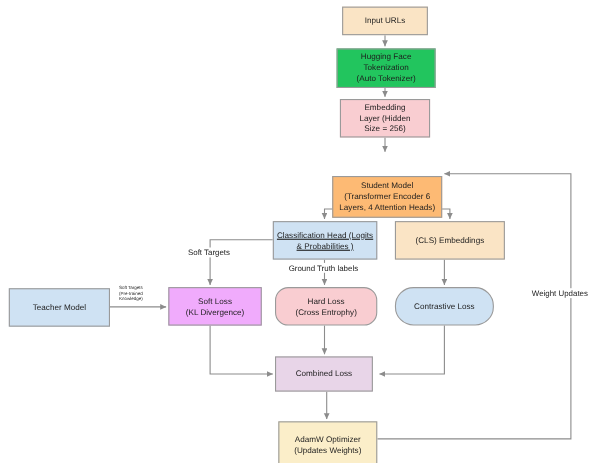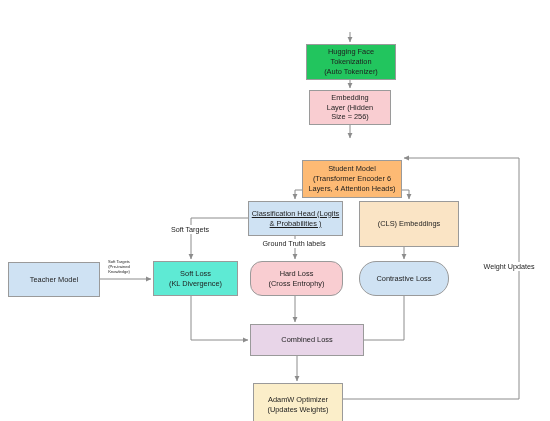--- a/index.html
+++ b/index.html
@@ -91,20 +91,23 @@
 
     <path class="wire" d="M295,296 L295,322" marker-end="url(#ah)"></path>
 
     <path class="wire" d="M404,296 L404,340 L345,340" marker-end="url(#ah)"></path>
 
     <path class="wire" d="M297,356 L297,381" marker-end="url(#ah)"></path>
 
     <path class="wire" d="M343,399 L519,399 L519,158 L404,158" marker-end="url(#ah)"></path>
   </svg>
 
+  <div class="node" style="left:311px; top:6px; width:78px; height:26px; background:#fae4c5;">
+    <span>Input URLs</span>
+  </div>
 
   <div class="node" style="left:306px; top:44px; width:90px; height:36px; background:#22c55e;">
     <span>Hugging Face
 Tokenization
 (Auto Tokenizer)</span>
   </div>
 
   <div class="node" style="left:309px; top:90px; width:82px; height:35px; background:#f9cdd1;">
     <span>Embedding
 Layer (Hidden
@@ -115,43 +118,43 @@
     <span>Student Model
 (Transformer Encoder 6
 Layers, 4 Attention Heads)</span>
   </div>
 
   <div class="node" style="left:248px; top:201px; width:95px; height:35px; background:#cfe2f3;text-decoration:underline;">
     <span>Classification Head (Logits
 &amp; Probabilities )</span>
   </div>
 
-  <div class="node" style="left:359px; top:201px; width:100px; height:46px; background:#fae4c5;">
+  <div class="node" style="left:359px; top:201px; width:100px; height:35px; background:#fae4c5;">
     <span>(CLS) Embeddings</span>
   </div>
 
   <div class="node" style="left:8px; top:262px; width:92px; height:35px; background:#cfe2f3;">
     <span>Teacher Model</span>
   </div>
 
-  <div class="node" style="left:153px; top:261px; width:85px; height:35px; background:#5eead4;align-items:center;">
+  <div class="node" style="left:153px; top:261px; width:85px; height:35px; background:#f0abfc;align-items:center;">
     <span>Soft Loss
 (KL Divergence)</span>
   </div>
 
   <div class="node" style="left:250px; top:261px; width:93px; height:35px; background:#f9cdd1;border-radius:12px;">
     <span>Hard Loss
 (Cross Entrophy)</span>
   </div>
 
   <div class="node" style="left:359px; top:261px; width:90px; height:35px; background:#cfe2f3;border-radius:17px;">
     <span>Contrastive Loss</span>
   </div>
 
-  <div class="node" style="left:250px; top:324px; width:114px; height:32px; background:#e8d5e8;">
+  <div class="node" style="left:250px; top:324px; width:89px; height:32px; background:#e8d5e8;">
     <span>Combined Loss</span>
   </div>
 
   <div class="node" style="left:253px; top:383px; width:90px; height:44px; background:#fbeec9;">
     <span>AdamW Optimizer
 (Updates Weights)</span>
   </div>
 
   <div class="edge-label tiny" style="left:101px; top:259px; width:34px;">Soft Targets
 (Pre-trained

